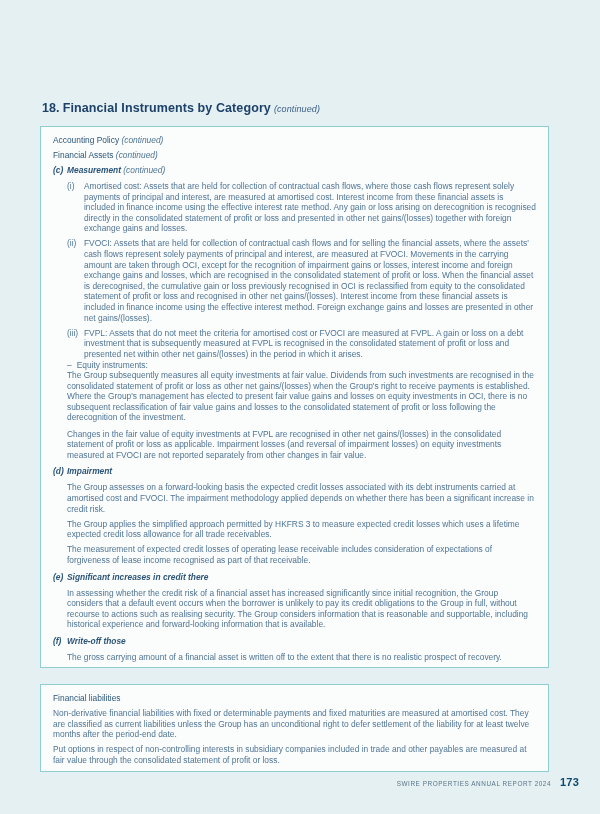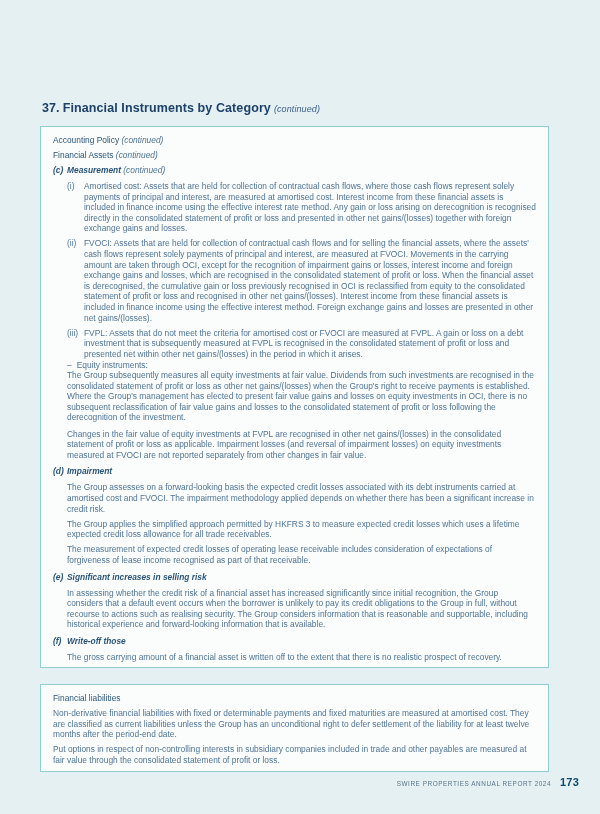--- a/index.html
+++ b/index.html
@@ -80,21 +80,21 @@
     font-weight: bold;
     color: #0c4a6e;
     letter-spacing: 0.2px;
   }
 </style>
 </head>
 <body>
 
 <div class="page">
 
-  <h1 class="page-title"><span class="t-num">37.</span><span class="t-main">Financial Instruments by Category</span><span class="t-cont">(continued)</span></h1>
+  <h1 class="page-title"><span class="t-num">18.</span><span class="t-main">Financial Instruments by Category</span><span class="t-cont">(continued)</span></h1>
 
   <section class="box box1">
 
     <p class="bh"><span class="b">Accounting Policy</span> <span class="it">(continued)</span></p>
 
     <p class="bh"><span class="b">Financial Assets</span> <span class="it">(continued)</span></p>
 
     <div class="sec" style="margin-top:2px">
       <p class="sec-head"><span class="lbl">(c)</span><span>Measurement</span> <span class="it">(continued)</span></p>
 
@@ -120,21 +120,21 @@
     </div>
 
     <div class="sec">
       <p class="sec-head"><span class="lbl">(d)</span><span>Impairment</span></p>
       <p class="para">The Group assesses on a forward-looking basis the expected credit losses associated with its debt instruments carried at amortised cost and FVOCI. The impairment methodology applied depends on whether there has been a significant increase in credit risk.</p>
       <p class="para">The Group applies the simplified approach permitted by HKFRS 3 to measure expected credit losses which uses a lifetime expected credit loss allowance for all trade receivables.</p>
       <p class="para">The measurement of expected credit losses of operating lease receivable includes consideration of expectations of forgiveness of lease income recognised as part of that receivable.</p>
     </div>
 
     <div class="sec">
-      <p class="sec-head"><span class="lbl">(e)</span><span>Significant increases in selling risk</span></p>
+      <p class="sec-head"><span class="lbl">(e)</span><span>Significant increases in credit there</span></p>
       <p class="para">In assessing whether the credit risk of a financial asset has increased significantly since initial recognition, the Group considers that a default event occurs when the borrower is unlikely to pay its credit obligations to the Group in full, without recourse to actions such as realising security. The Group considers information that is reasonable and supportable, including historical experience and forward-looking information that is available.</p>
     </div>
 
     <div class="sec">
       <p class="sec-head"><span class="lbl">(f)</span><span>Write-off those</span></p>
       <p class="para">The gross carrying amount of a financial asset is written off to the extent that there is no realistic prospect of recovery.</p>
     </div>
 
   </section>
 

